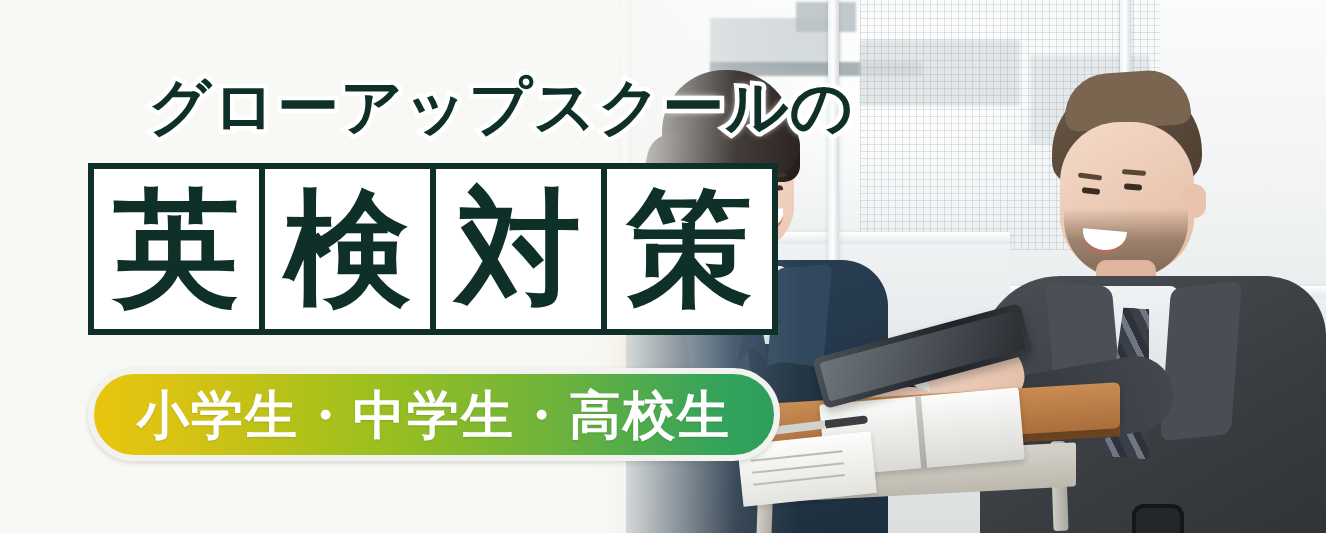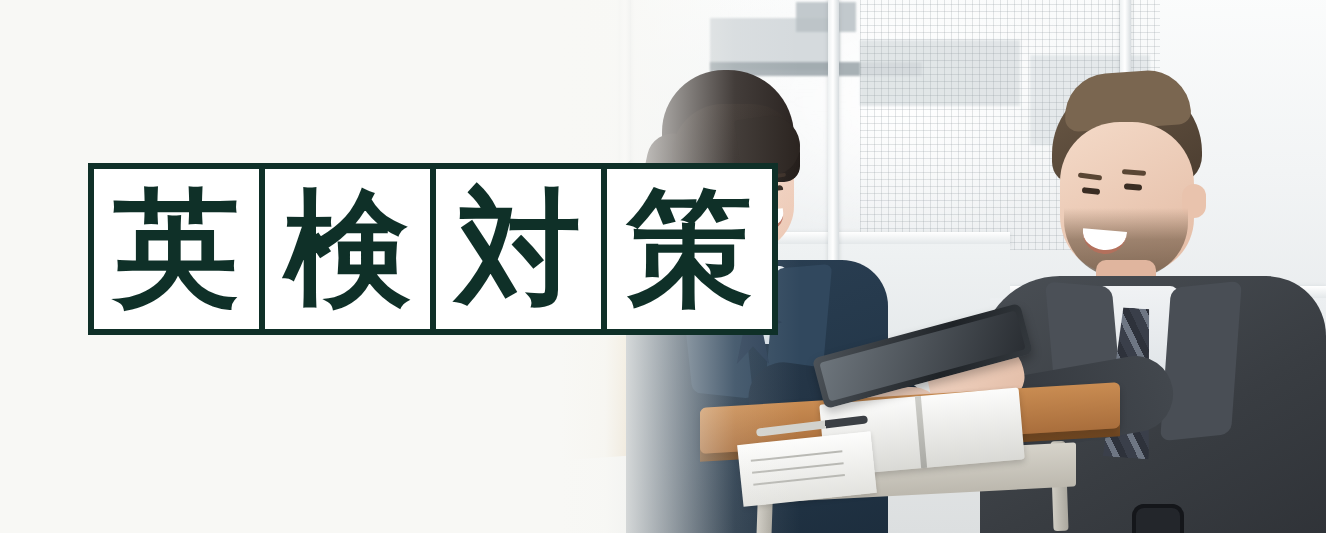--- a/index.html
+++ b/index.html
@@ -525,22 +525,26 @@
       <div class="paper-line" style="top:40px"></div>
     </div>
     <div class="pen"></div>
     <div class="tablet">
       <div class="tablet-screen"></div>
     </div>
 
     <div class="photo-fade"></div>
   </div>
 
+  <div class="subtitle">グローアップスクールの</div>
 
   <div class="kanji-frame">
     <div class="kanji-cell">英</div>
     <div class="kanji-cell">検</div>
     <div class="kanji-cell">対</div>
     <div class="kanji-cell">策</div>
   </div>
 
+  <div class="pill">
+    <span class="pill-text">小学生・中学生・高校生</span>
+  </div>
 
 </div>
 
 </body></html>

